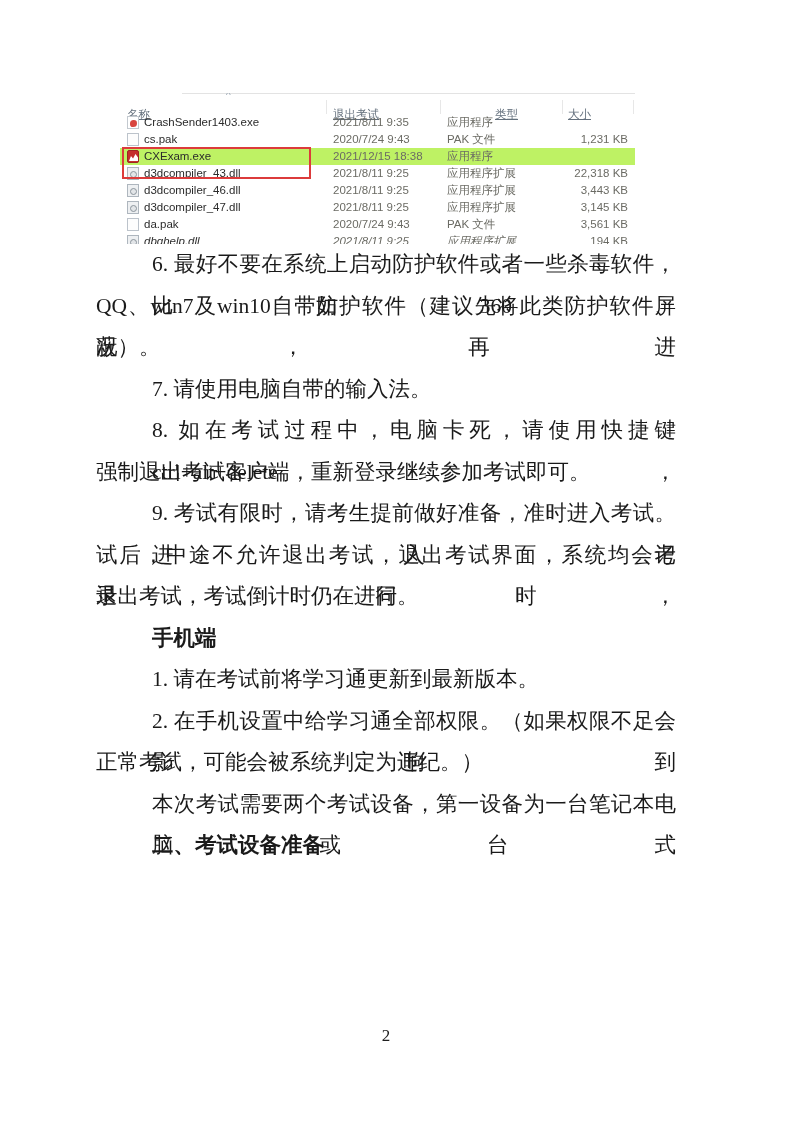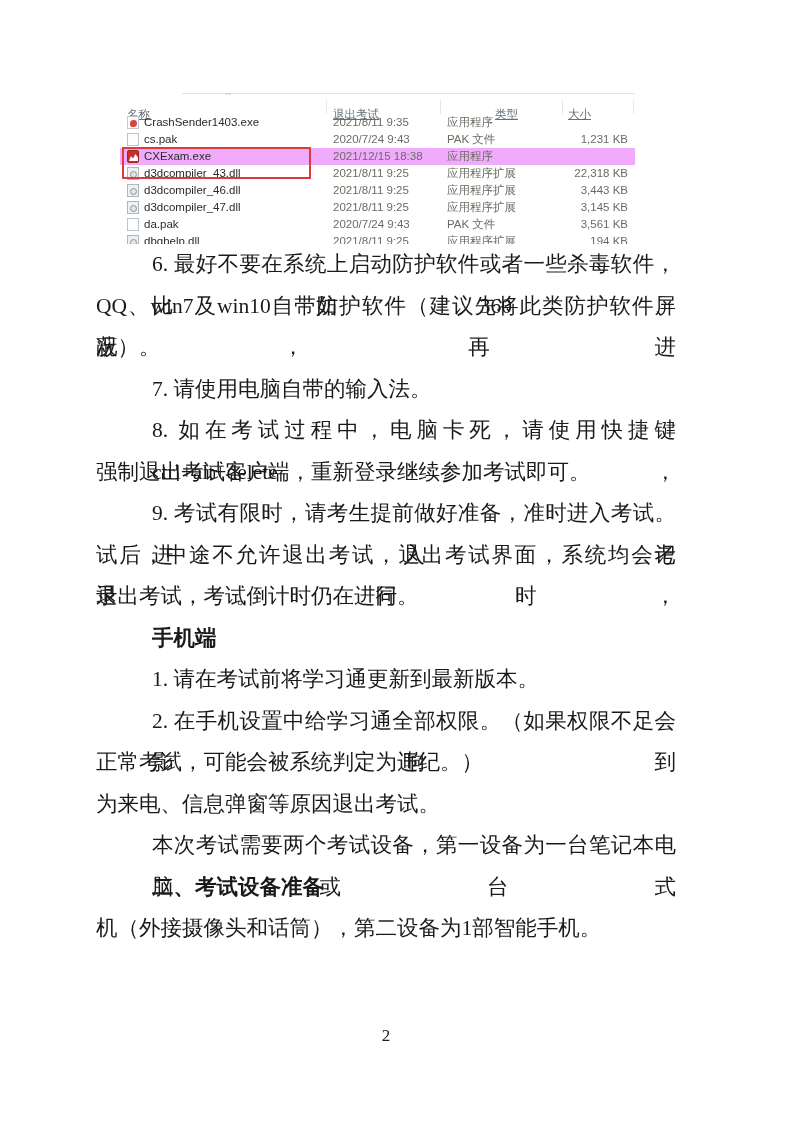--- a/index.html
+++ b/index.html
@@ -18,23 +18,23 @@
   .ex-header{position:absolute;left:0;top:4px;height:17px;width:100%;color:#64707d;}
   .hc{position:absolute;top:9px;line-height:17px;white-space:nowrap;text-decoration:underline;}
   .hc-name{left:7px;}
   .hc-date{left:213px;}
   .hc-type{left:327px;margin-left:48px;}
   .hc-size{left:448px;}
   .hsep{position:absolute;top:3px;width:1px;height:14px;background:#e7e7e7;}
   .hsep1{left:206px;}.hsep2{left:320px;}.hsep3{left:442px;}.hsep4{left:513px;}
 
   .frow{position:absolute;left:0;height:17px;width:100%;line-height:17px;white-space:nowrap;}
-  .frow.sel{background:#f0abfc;text-decoration:underline;}
+  .frow.sel{background:#bef264;text-decoration:underline;}
   .r0{top:21px;}.r1{top:38px;}.r2{top:55px;}.r3{top:72px;}
-  .r4{top:89px;}.r5{top:106px;}.r6{top:123px;}.r7{top:140px;}
+  .r4{top:89px;}.r5{top:106px;}.r6{top:123px;}.r7{top:140px;font-style:italic;}
   .c-name{position:absolute;left:24px;top:0;color:#2b2b2b;}
   .c-date{position:absolute;left:213px;top:0;color:#6b6b64;}
   .c-type{position:absolute;left:327px;top:0;color:#6b6b64;}
   .c-size{position:absolute;left:418px;top:17px;width:90px;text-align:right;color:#6b6b64;}
 
   .ico{position:absolute;left:7px;top:2px;width:12px;height:13px;box-sizing:border-box;}
   .ico-file{background:#fdfdfd;border:1px solid #bcc3cb;}
   .ico-dll{background:#eef0f2;border:1px solid #aeb6be;}
   .ico-dll::after{content:"";position:absolute;left:2px;top:3px;width:5px;height:5px;
     border:1px solid #8b949c;border-radius:50%;background:#e2e5e8;}
@@ -159,23 +159,21 @@
     <div class="dline just">试后，中途不允许退出考试，退出考试界面，系统均会记录。同时，</div>
     <div class="dline">退出考试，考试倒计时仍在进行。</div>
 
     <div class="dline ind dh">手机端</div>
 
     <div class="dline ind">1. 请在考试前将学习通更新到最新版本。</div>
 
     <div class="dline ind just">2. 在手机设置中给学习通全部权限。（如果权限不足会影响到</div>
     <div class="dline">正常考试，可能会被系统判定为违纪。）</div>
 
-    <div class="dline">为来电、信息弹窗等原因退出考试。</div>
 
     <div class="dline ind just">本次考试需要两个考试设备，第一设备为一台笔记本电脑或台式</div>
 
     <div class="dline ind dh">二、考试设备准备</div>
-    <div class="dline">机（外接摄像头和话筒），第二设备为1部智能手机。</div>
   </div>
 
   <div class="pagenum">2</div>
 
 </div>
 
 </body></html>

